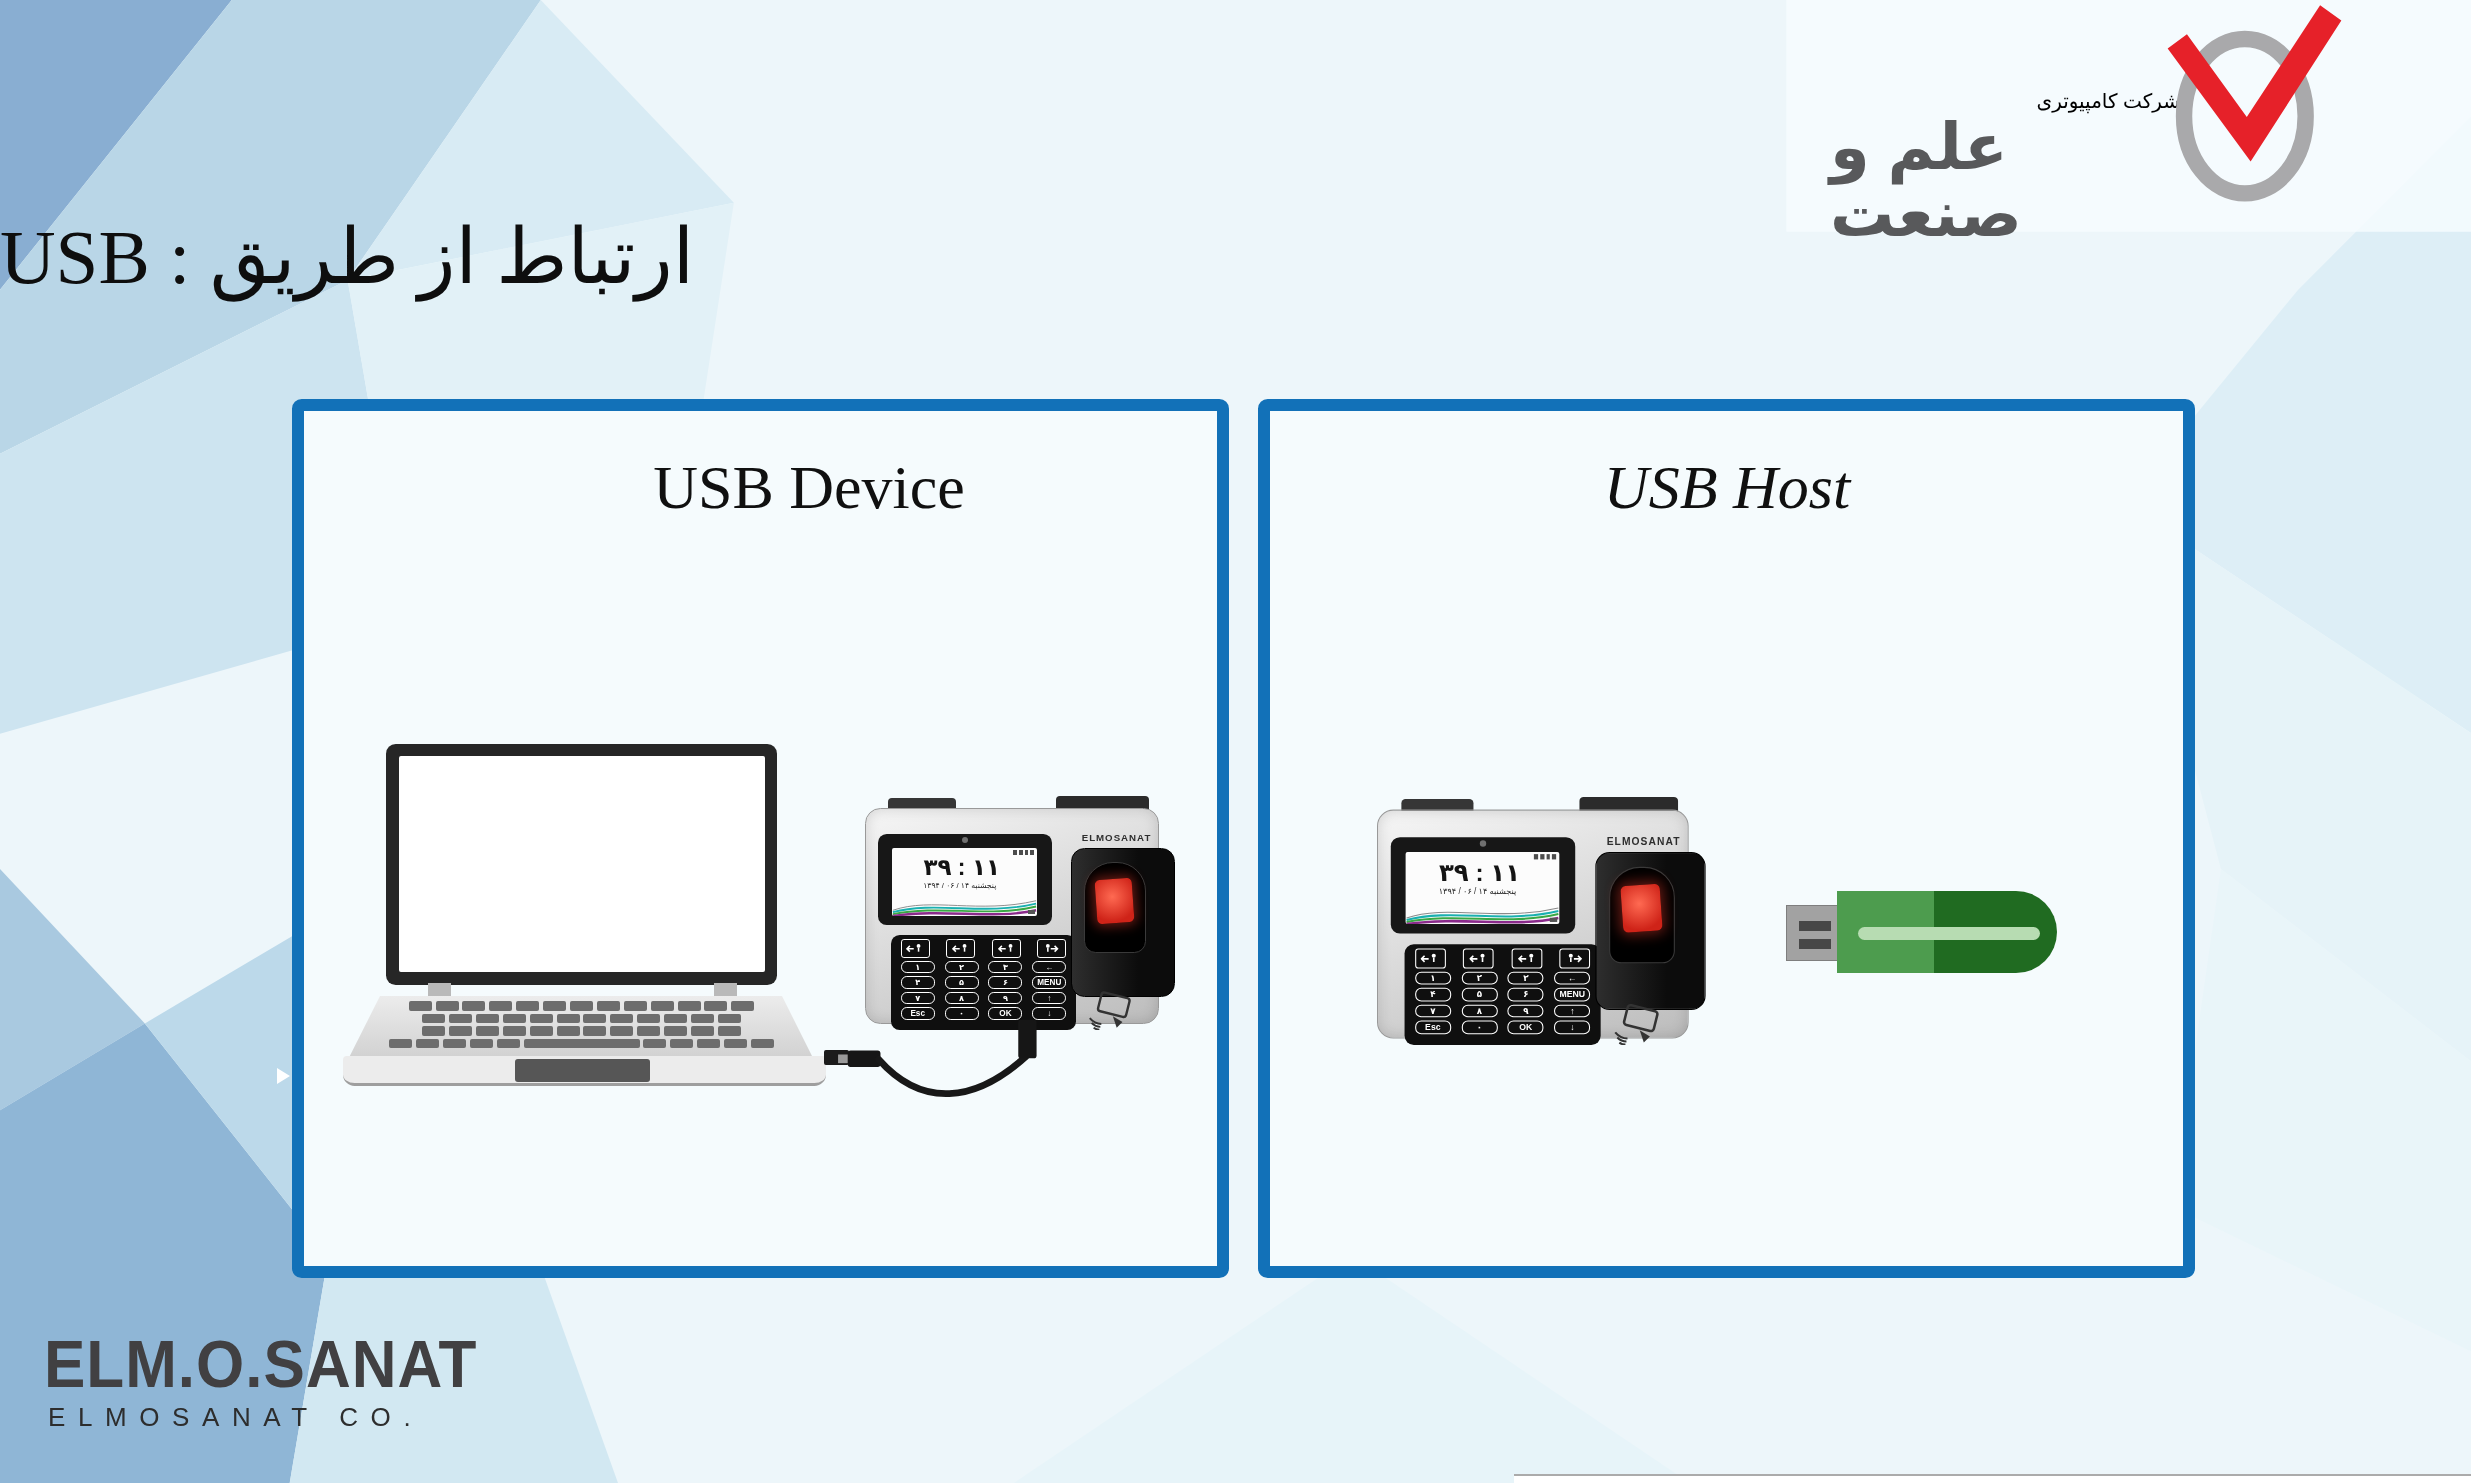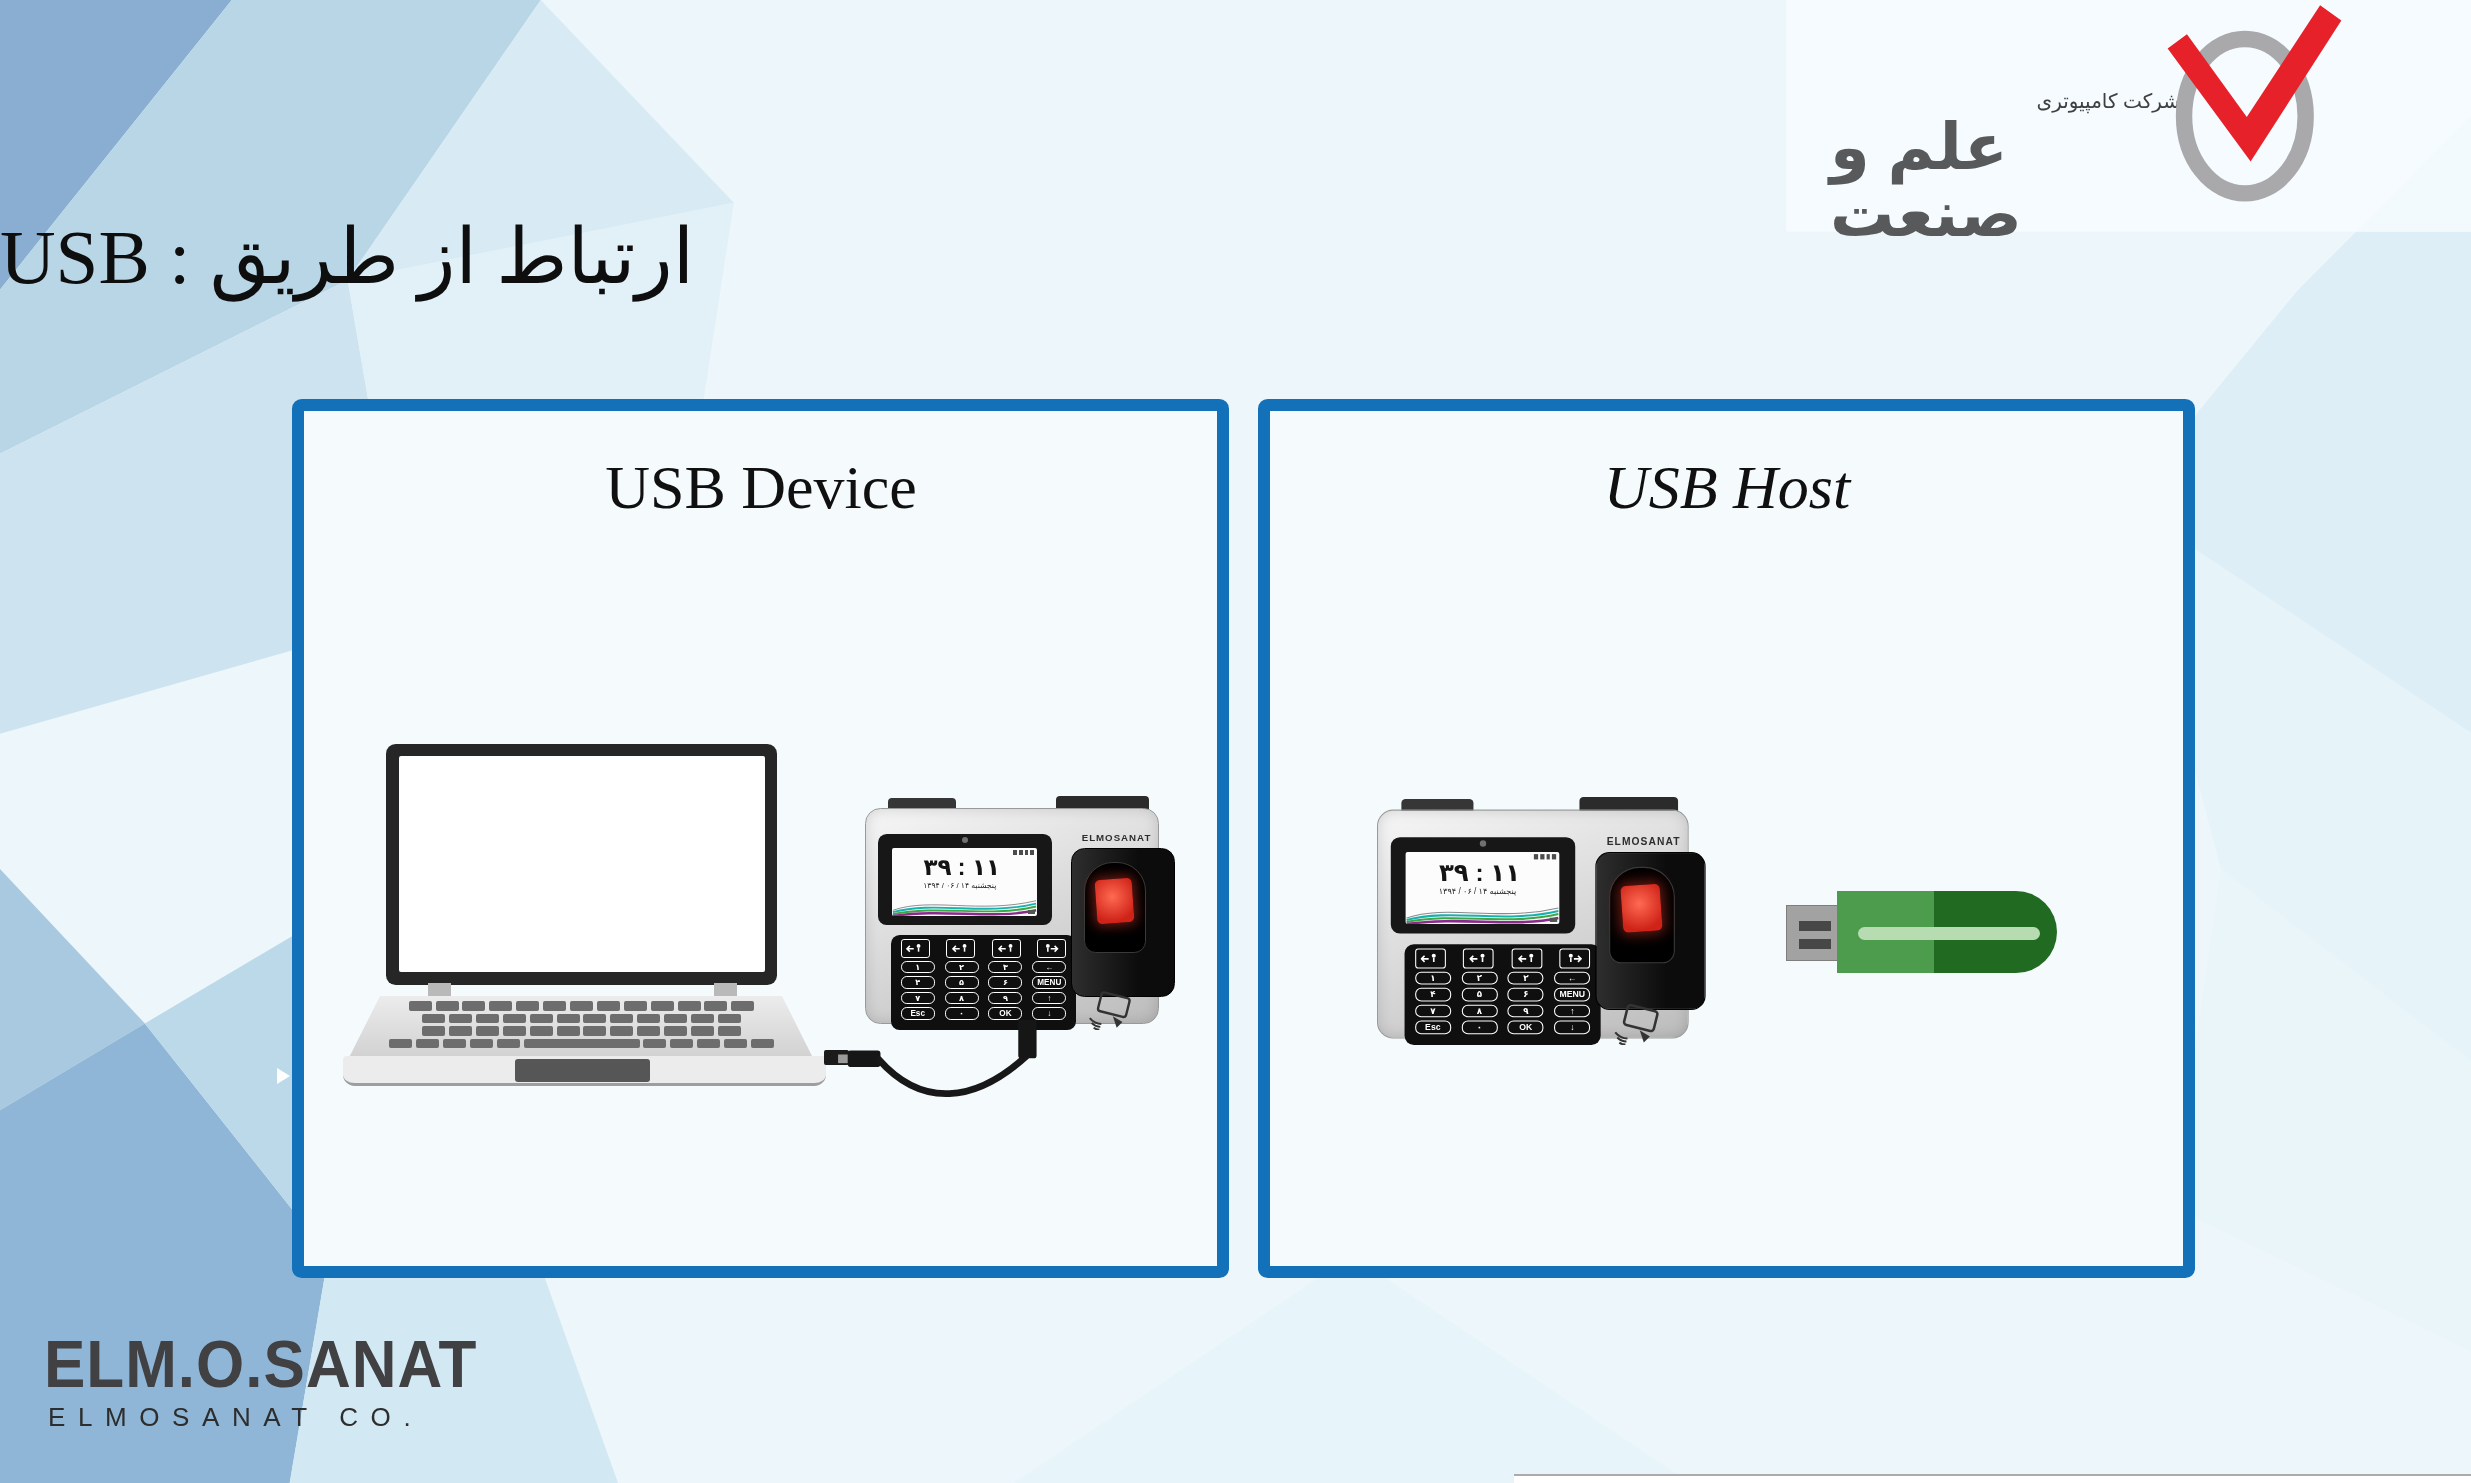--- a/index.html
+++ b/index.html
@@ -6,39 +6,39 @@
   #canvas{position:relative;width:2472px;height:1483px;overflow:hidden;
           background:var(--background,#edf6fa);
           font-family:"Liberation Sans","DejaVu Sans",sans-serif;}
   .abs{position:absolute;}
 
   
   #bg{left:0;top:0;width:2472px;height:1483px;z-index:0;}
 
   
   .logo-small{left:1941px;top:89px;width:239px;text-align:right;direction:rtl;
-              font-size:20px;color:#404040;z-index:5;}
+              font-size:20px;color:#000000;z-index:5;}
   .logo-big{left:1830px;top:114px;width:348px;text-align:left;direction:rtl;
             font-size:64px;font-weight:bold;color:#58595b;line-height:1.05;z-index:5;}
   .logo-mark{left:2158px;top:4.8px;z-index:5;}
 
   
   .slide-title{left:0;right:0;top:212px;text-align:left;direction:rtl;
                font-family:Liberation Serif, serif;
                font-size:77px;color:#0e0e0e;z-index:5;}
 
   
   .panel{top:399px;width:913px;height:855px;border:12.6px solid var(--panel-border,#1271b8);
          border-radius:9.7px;background:#f5fbfd;z-index:1;}
   .panel-left{left:292px;}
   .panel-right{left:1258px;}
   .panel-title{width:938px;top:452px;text-align:center;z-index:2;
                font-family:"Liberation Serif","DejaVu Serif",serif;
                font-size:62px;color:#101010;}
-  .pt-left{left:292px;} .pt-right{left:1258px;font-style:italic;}
+  .pt-left{left:292px;padding-left:48px;} .pt-right{left:1258px;font-style:italic;}
 
   
   .laptop{left:343px;top:739px;width:483px;height:352px;z-index:2;}
   .lp-bezel{left:43px;top:4.8px;width:391px;height:241px;background:#262626;border-radius:9.7px;}
   .lp-screen{left:12.6px;top:12.6px;width:366px;height:216px;background:#ffffff;border-radius:1.9px;}
   .lp-hinge{width:23px;height:14.5px;background:#b9b9b9;top:244px;}
   .lp-h1{left:85px;} .lp-h2{left:371px;}
   .lp-deck{left:0;top:257px;width:476px;height:60px;background:linear-gradient(#ececec,#d2d2d2);
            clip-path:polygon(37px 0,439px 0,469px 60px,6.8px 60px);}
   .lp-keys{left:56px;top:262px;width:365px;height:50px;display:flex;flex-direction:column;gap:2.9px;}

